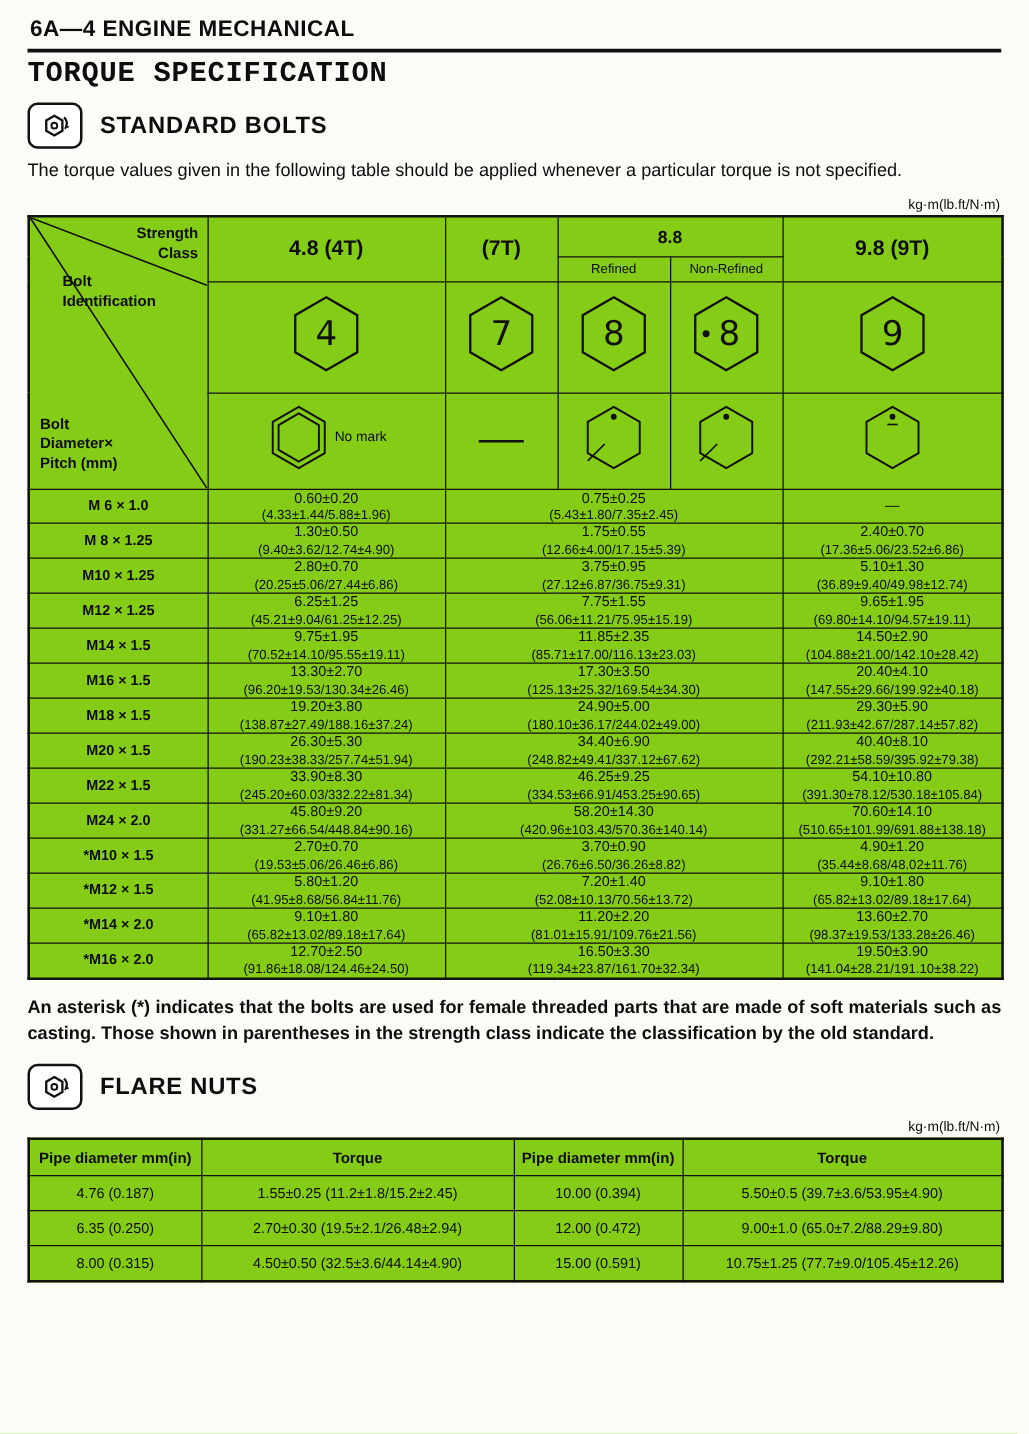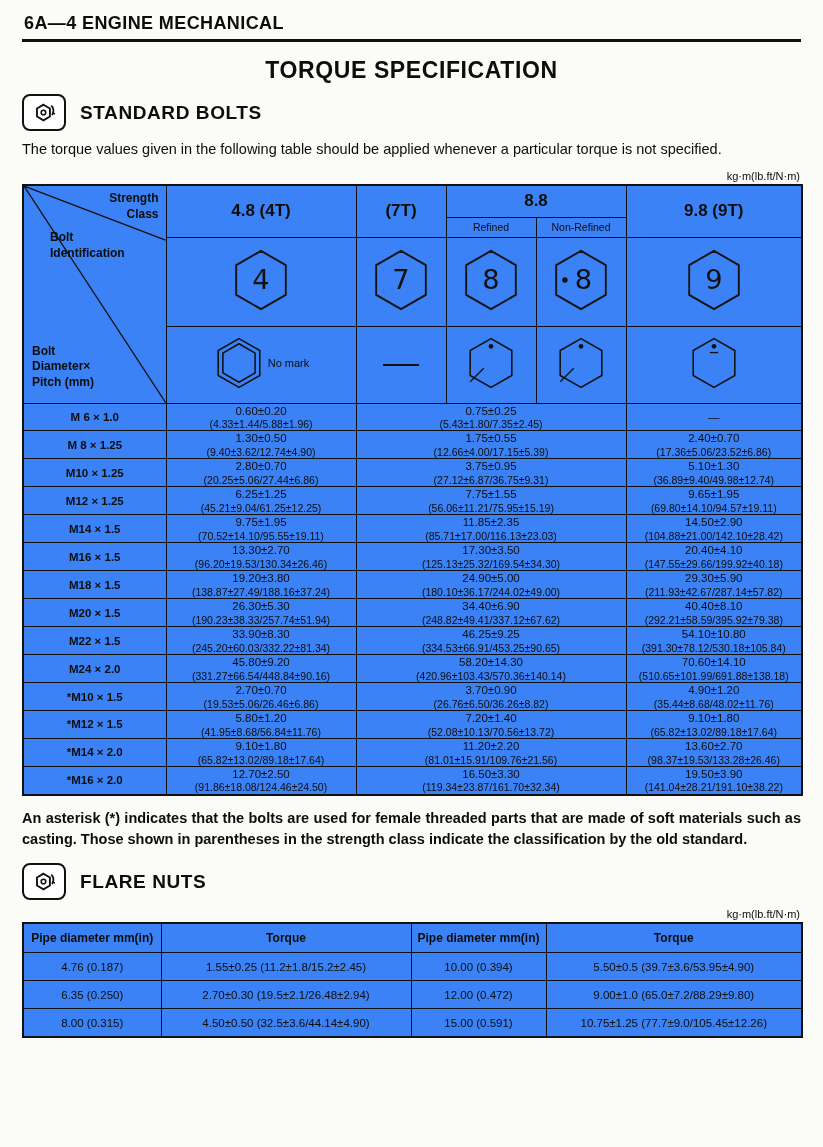--- a/index.html
+++ b/index.html
@@ -1,35 +1,35 @@
 <!DOCTYPE html>
 <html><head>
 <meta charset="utf-8">
 <style>
   html,body{margin:0;padding:0;}
   body{width:823px;height:1147px;background:#fbfbf8;color:#0d0d0d;
        font-family:"Liberation Sans",sans-serif;overflow:hidden;}
   .page{padding:6px 22px 0;}
   .page-header{font-size:18px;font-weight:bold;letter-spacing:.4px;
                padding:7px 2px 5px;border-bottom:3px solid #111;}
-  .doc-title{text-align:center;font-size:23px;font-weight:bold;letter-spacing:.6px;margin:15px 0 10px;}
+  .doc-title{font-size:23px;font-weight:bold;letter-spacing:.6px;margin:4px 0 10px;font-family:Liberation Mono, monospace;}
   .sec-head{display:flex;align-items:center;gap:14px;margin:10px 0 8px;}
   .sec-icon{width:40px;height:33px;border:2.5px solid #111;border-radius:8px;
             display:flex;align-items:center;justify-content:center;flex:0 0 auto;background:#fff;}
   .sec-icon svg{width:25px;height:25px;}
   .sec-icon svg *{fill:none;stroke:#111;}
   .sec-title{font-size:19px;font-weight:bold;letter-spacing:.6px;}
   .intro{font-size:14.5px;line-height:1.45;text-align:justify;margin:6px 0 10px;}
   .units{font-size:11px;text-align:right;margin:2px 1px 2px 0;}
-  table{border-collapse:collapse;table-layout:fixed;width:779px;background:#3b82f6;}
+  table{border-collapse:collapse;table-layout:fixed;width:779px;background:#84cc16;}
   .spec-table{border:2.5px solid #111;}
   .spec-table th,.spec-table td{border:1px solid #111;padding:0;}
   .r-a{height:32px;} .r-b{height:20px;}
   .cls-h{font-size:17px;font-weight:bold;}
-  .cls-88{font-size:17px;}
+  .cls-88{font-size:14px;}
   .sub-h{font-size:10.5px;font-weight:normal;}
   .corner-cell{position:relative;padding:0;}
   .corner-diag{position:absolute;inset:0;width:100%;height:100%;}
   .corner-diag line{stroke:#111;stroke-width:1.3;}
   .c-lbl{position:absolute;font-size:12px;font-weight:bold;line-height:1.3;white-space:pre-line;}
   .lbl-strength{top:5px;right:7px;text-align:right;}
   .lbl-ident{top:44px;left:26px;}
   .lbl-pitch{bottom:12px;left:8px;}
   .head-cell{height:88px;text-align:center;vertical-align:middle;}
   .shank-cell{height:76px;text-align:center;vertical-align:middle;}

